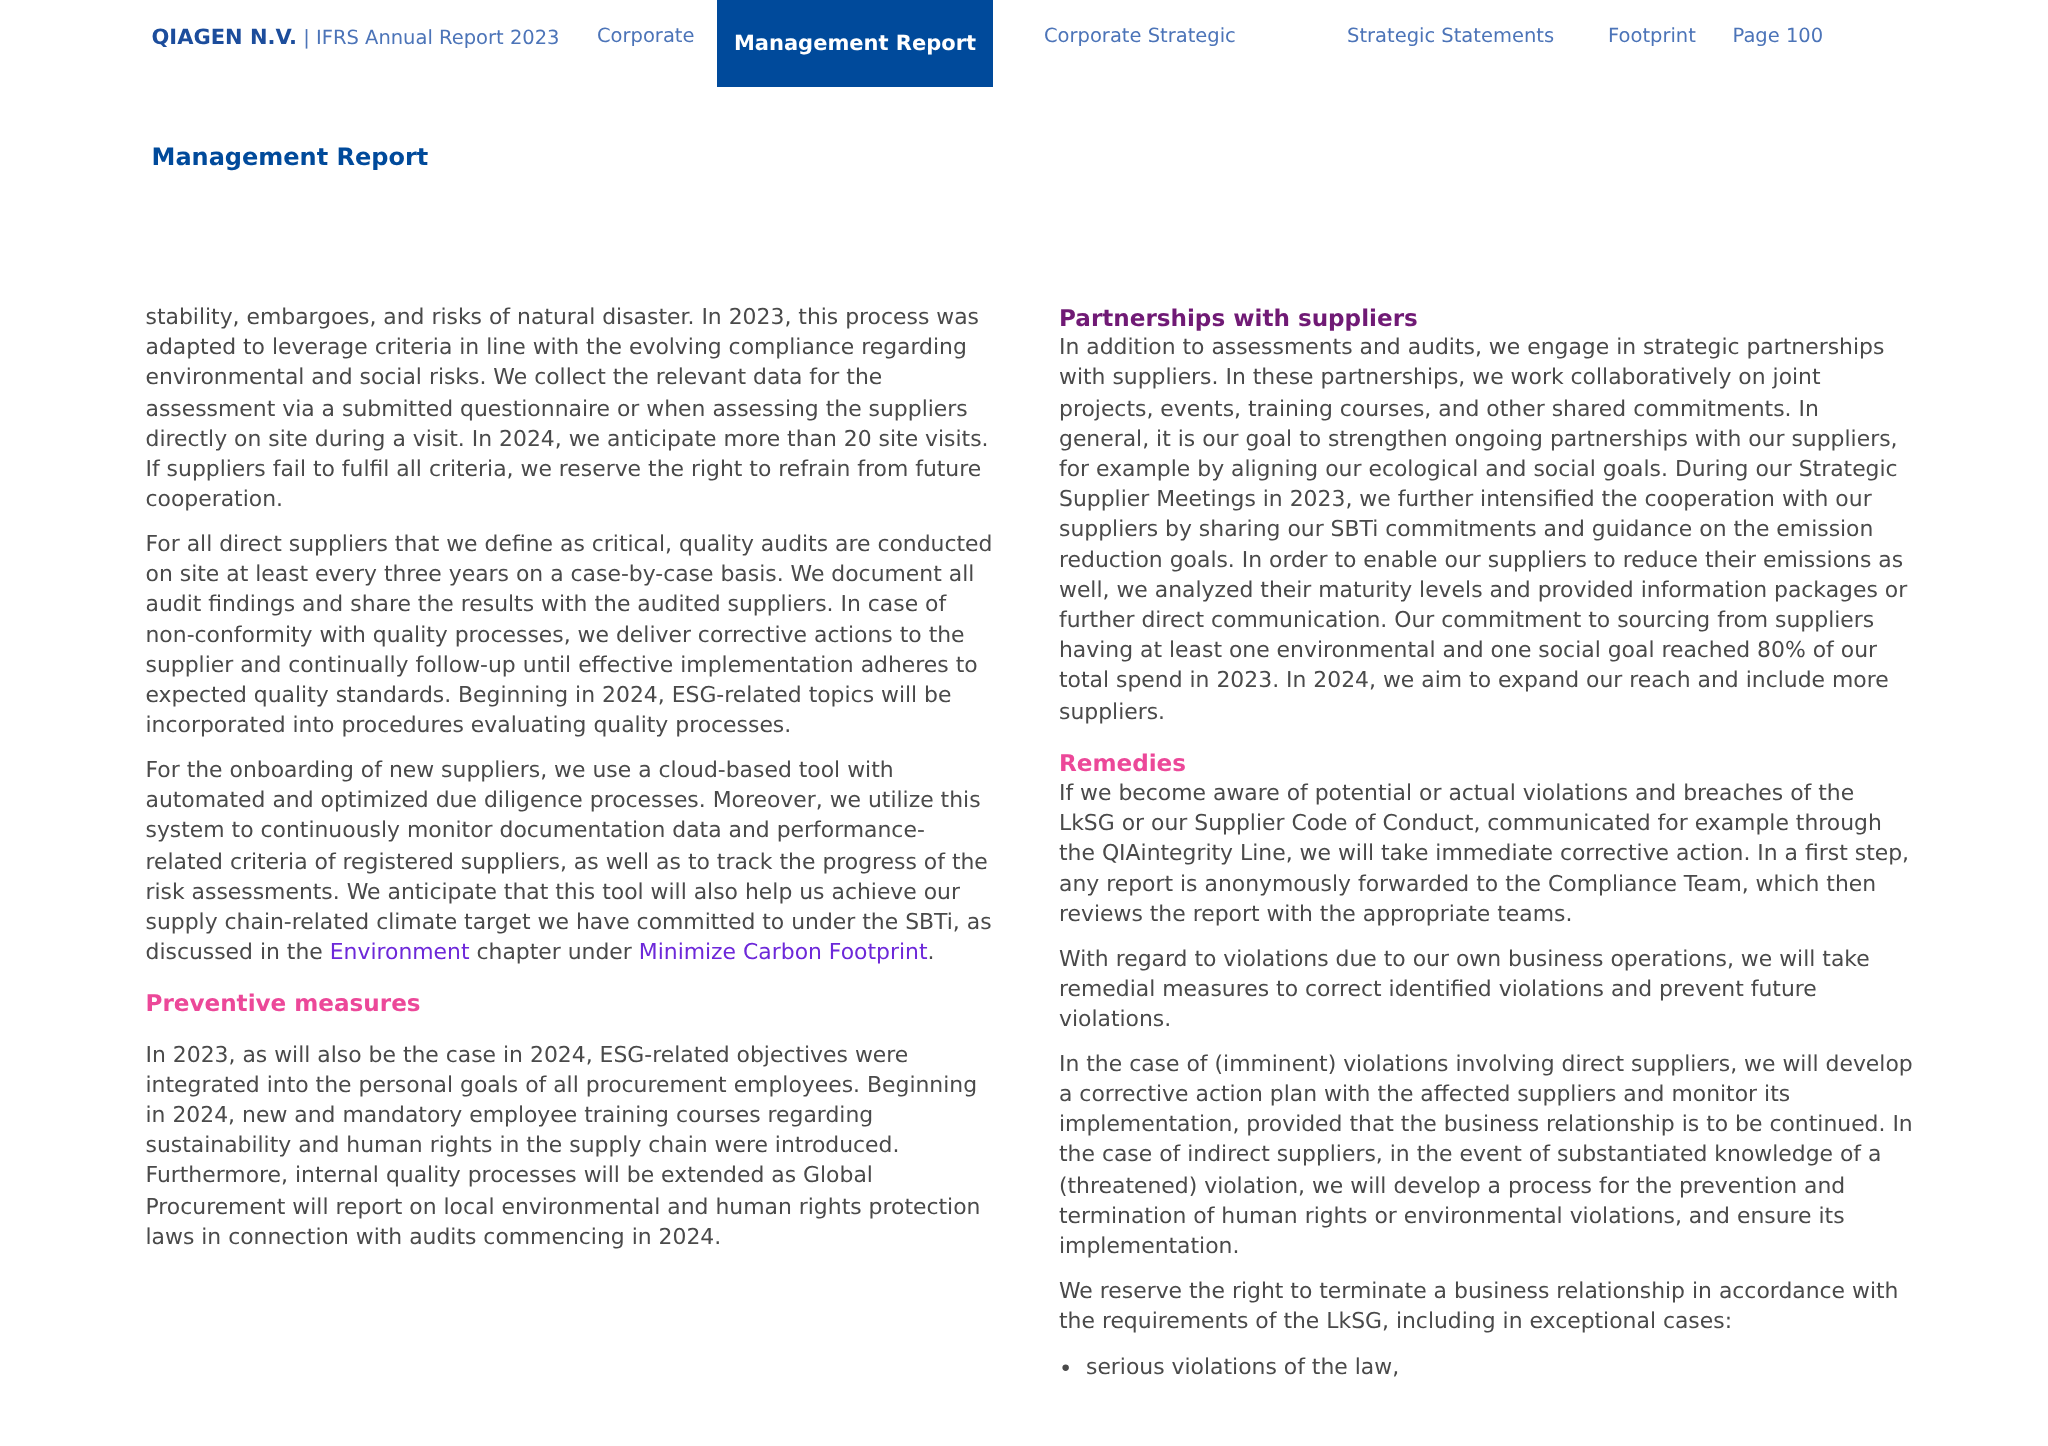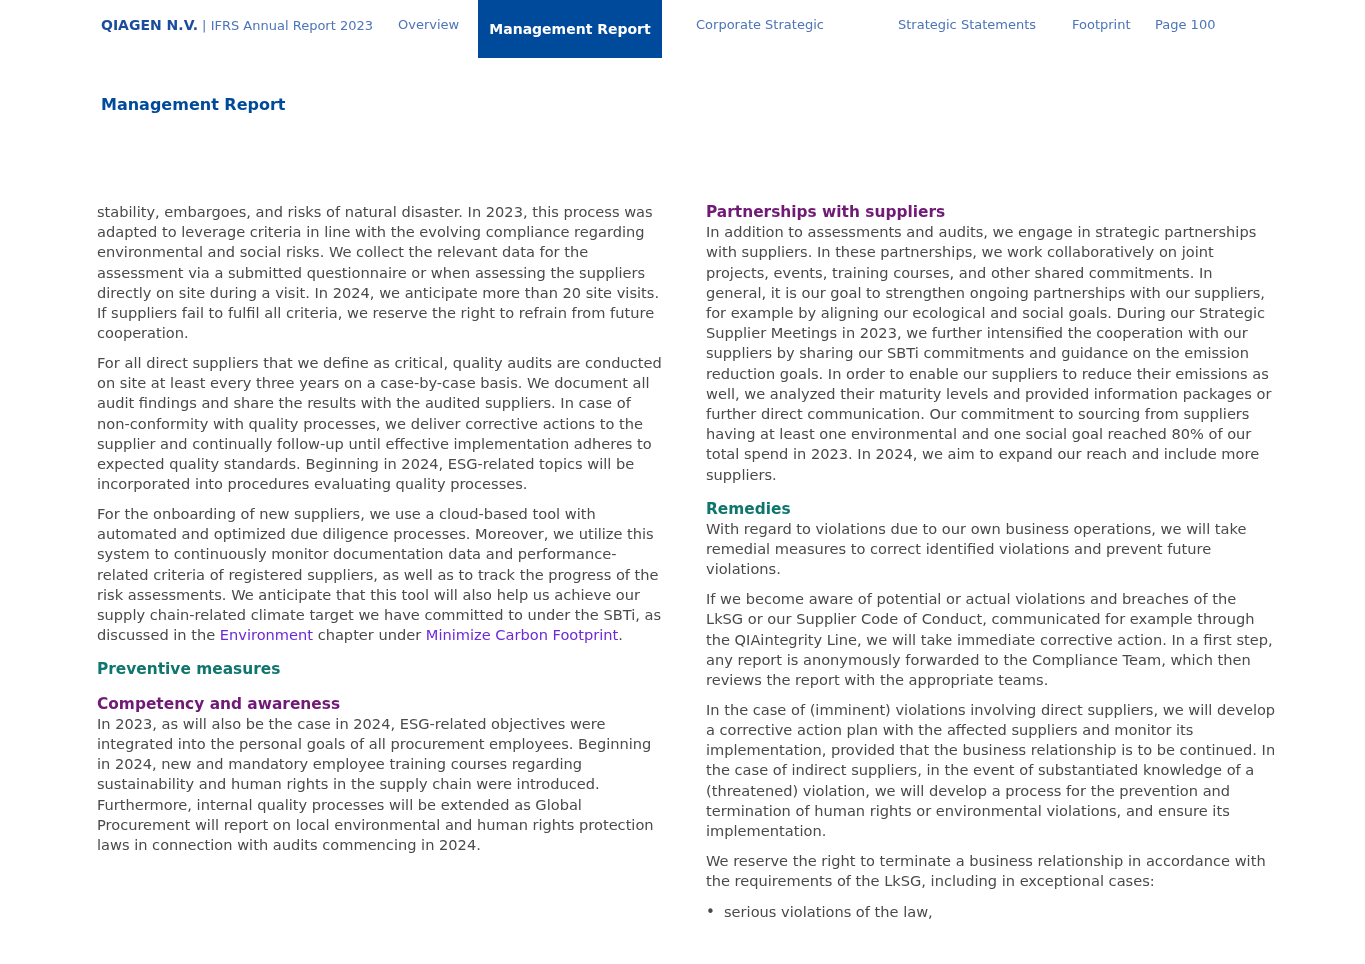--- a/index.html
+++ b/index.html
@@ -14,58 +14,57 @@
     .nav-active { position: absolute; left: 478px; top: 0; width: 184px; height: 58px; background: #004a9b;
                   color: #ffffff; font-weight: bold; font-size: 14px; display: flex; align-items: center;
                   justify-content: center; cursor: pointer; }
 
     .section-title { position: absolute; left: 101px; top: 95px; font-size: 16px; font-weight: bold; color: #004a9b; }
 
     .col { position: absolute; top: 202px; font-size: 14.6px; line-height: 20.2px; color: #4a4a4a; }
     .col-left { left: 97px; width: 570px; }
     .col-right { left: 706px; width: 570px; }
     .col p { margin-bottom: 9.6px; }
-    .h-blue { color: #0f766e; font-weight: bold; font-size: 15.4px; margin-bottom: 14px; }
+    .h-blue { color: #ec4899; font-weight: bold; font-size: 15.4px; margin-bottom: 14px; }
     .h-blue.tight { margin-bottom: 0; }
     .h-dark { color: #701a75; font-weight: bold; font-size: 15.4px; }
     .link { color: #6d28d9; cursor: pointer; }
     .bullet { display: flex; margin-top: 11px; }
     .bullet .dot { width: 18px; flex: none; font-size: 15px; }
   </style>
 </head>
 <body>
 
 <div class="topnav">
   <div class="brand">
     <span class="company">QIAGEN N.V.</span><span class="sep"> | </span><span class="report">IFRS Annual Report 2023</span>
   </div>
-  <div class="nav-item" style="left:398px;">Overview</div>
+  <div class="nav-item" style="left:398px;">Corporate</div>
   <div class="nav-active">Management Report</div>
   <div class="nav-item" style="left:696px;">Corporate Strategic</div>
   <div class="nav-item" style="left:898px;">Strategic Statements</div>
   <div class="nav-item" style="left:1072px;">Footprint</div>
   <div class="nav-item" style="left:1155px;">Page 100</div>
 </div>
 
 <div class="section-title">Management Report</div>
 
 <div class="col col-left">
   <p>stability, embargoes, and risks of natural disaster. In 2023, this process was adapted to leverage criteria in line with the evolving compliance regarding environmental and social risks. We collect the relevant data for the assessment via a submitted questionnaire or when assessing the suppliers directly on site during a visit. In 2024, we anticipate more than 20 site visits. If suppliers fail to fulfil all criteria, we reserve the right to refrain from future cooperation.</p>
   <p>For all direct suppliers that we define as critical, quality audits are conducted on site at least every three years on a case-by-case basis. We document all audit findings and share the results with the audited suppliers. In case of non-conformity with quality processes, we deliver corrective actions to the supplier and continually follow-up until effective implementation adheres to expected quality standards. Beginning in 2024, ESG-related topics will be incorporated into procedures evaluating quality processes.</p>
   <p style="margin-bottom:14px;"><span>For the onboarding of new suppliers, we use a cloud-based tool with automated and optimized due diligence processes. Moreover, we utilize this system to continuously monitor documentation data and performance-related criteria of registered suppliers, as well as to track the progress of the risk assessments. We anticipate that this tool will also help us achieve our supply chain-related climate target we have committed to under the SBTi, as discussed in the </span><span class="link">Environment</span><span> chapter under </span><span class="link">Minimize Carbon Footprint</span><span>.</span></p>
   <div class="h-blue">Preventive measures</div>
-  <div class="h-dark">Competency and awareness</div>
   <p>In 2023, as will also be the case in 2024, ESG-related objectives were integrated into the personal goals of all procurement employees. Beginning in 2024, new and mandatory employee training courses regarding sustainability and human rights in the supply chain were introduced. Furthermore, internal quality processes will be extended as Global Procurement will report on local environmental and human rights protection laws in connection with audits commencing in 2024.</p>
 </div>
 
 <div class="col col-right">
   <div class="h-dark">Partnerships with suppliers</div>
   <p style="margin-bottom:14px;">In addition to assessments and audits, we engage in strategic partnerships with suppliers. In these partnerships, we work collaboratively on joint projects, events, training courses, and other shared commitments. In general, it is our goal to strengthen ongoing partnerships with our suppliers, for example by aligning our ecological and social goals. During our Strategic Supplier Meetings in 2023, we further intensified the cooperation with our suppliers by sharing our SBTi commitments and guidance on the emission reduction goals. In order to enable our suppliers to reduce their emissions as well, we analyzed their maturity levels and provided information packages or further direct communication. Our commitment to sourcing from suppliers having at least one environmental and one social goal reached 80% of our total spend in 2023. In 2024, we aim to expand our reach and include more suppliers.</p>
   <div class="h-blue tight">Remedies</div>
+  <p>If we become aware of potential or actual violations and breaches of the LkSG or our Supplier Code of Conduct, communicated for example through the QIAintegrity Line, we will take immediate corrective action. In a first step, any report is anonymously forwarded to the Compliance Team, which then reviews the report with the appropriate teams.</p>
   <p>With regard to violations due to our own business operations, we will take remedial measures to correct identified violations and prevent future violations.</p>
-  <p>If we become aware of potential or actual violations and breaches of the LkSG or our Supplier Code of Conduct, communicated for example through the QIAintegrity Line, we will take immediate corrective action. In a first step, any report is anonymously forwarded to the Compliance Team, which then reviews the report with the appropriate teams.</p>
   <p>In the case of (imminent) violations involving direct suppliers, we will develop a corrective action plan with the affected suppliers and monitor its implementation, provided that the business relationship is to be continued. In the case of indirect suppliers, in the event of substantiated knowledge of a (threatened) violation, we will develop a process for the prevention and termination of human rights or environmental violations, and ensure its implementation.</p>
   <p style="margin-bottom:0;">We reserve the right to terminate a business relationship in accordance with the requirements of the LkSG, including in exceptional cases:</p>
   <div class="bullet">
     <span class="dot">•</span>
     <span>serious violations of the law,</span>
   </div>
 </div>
 
 </body></html>

